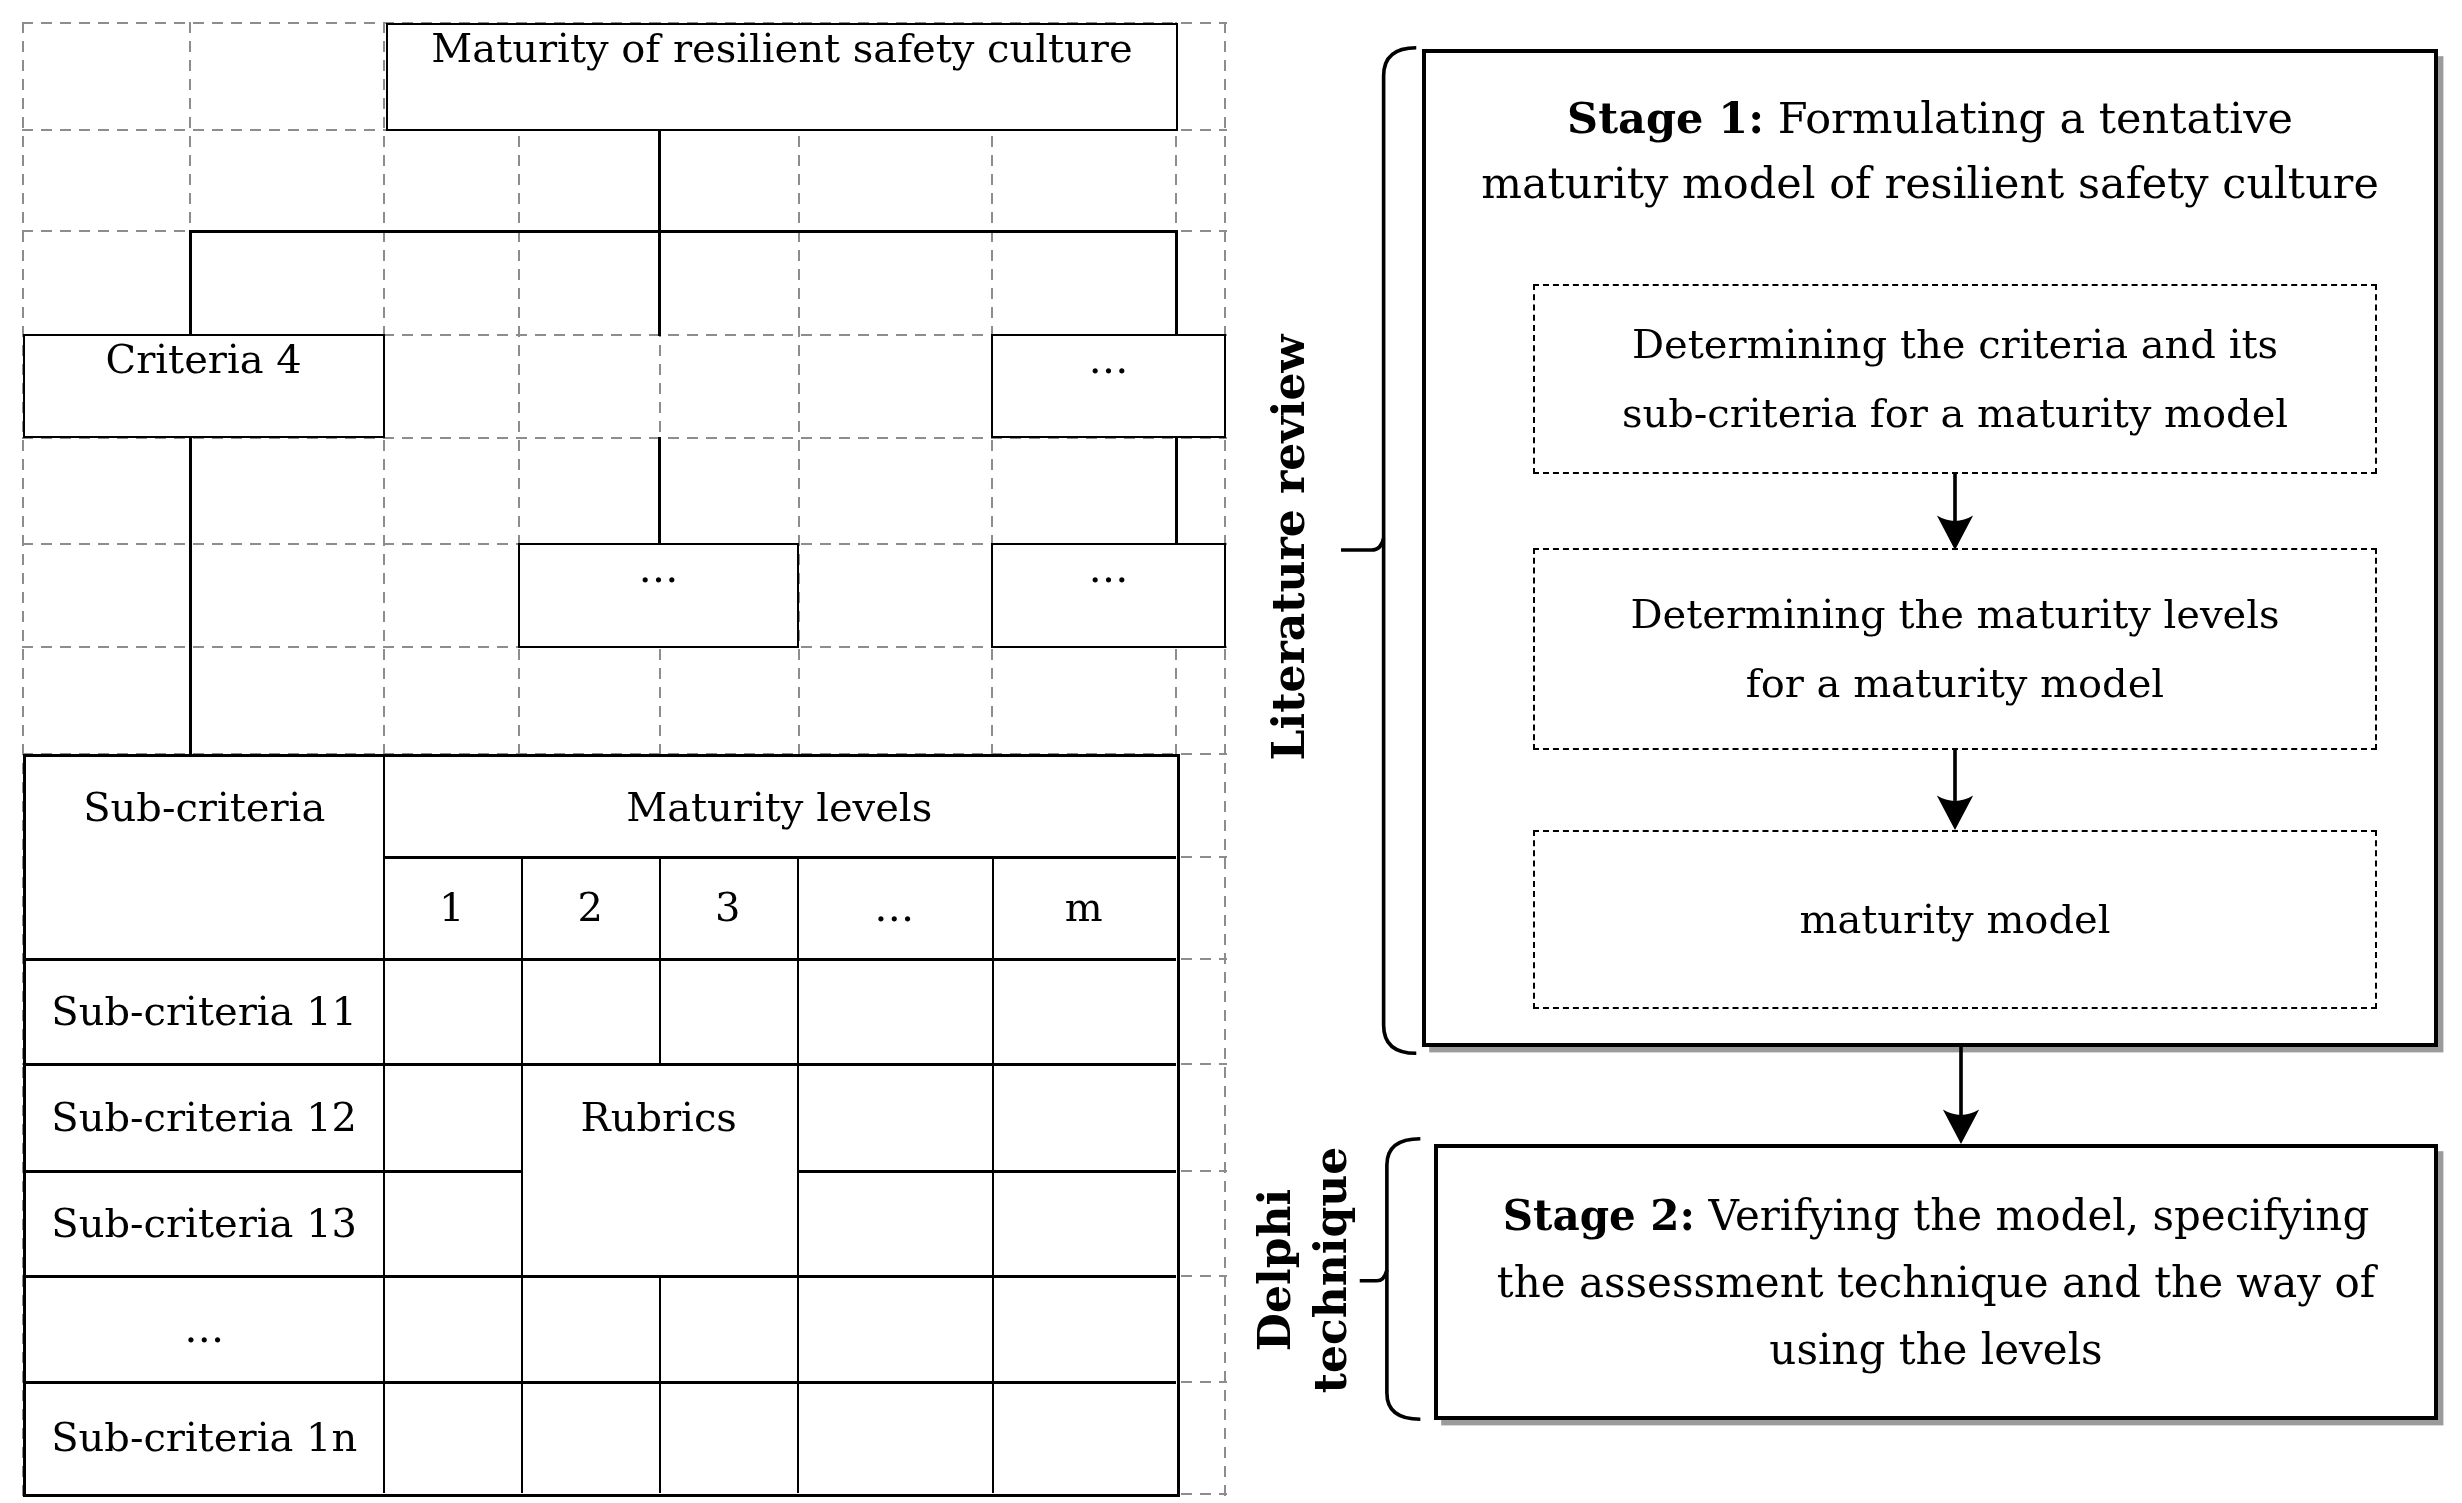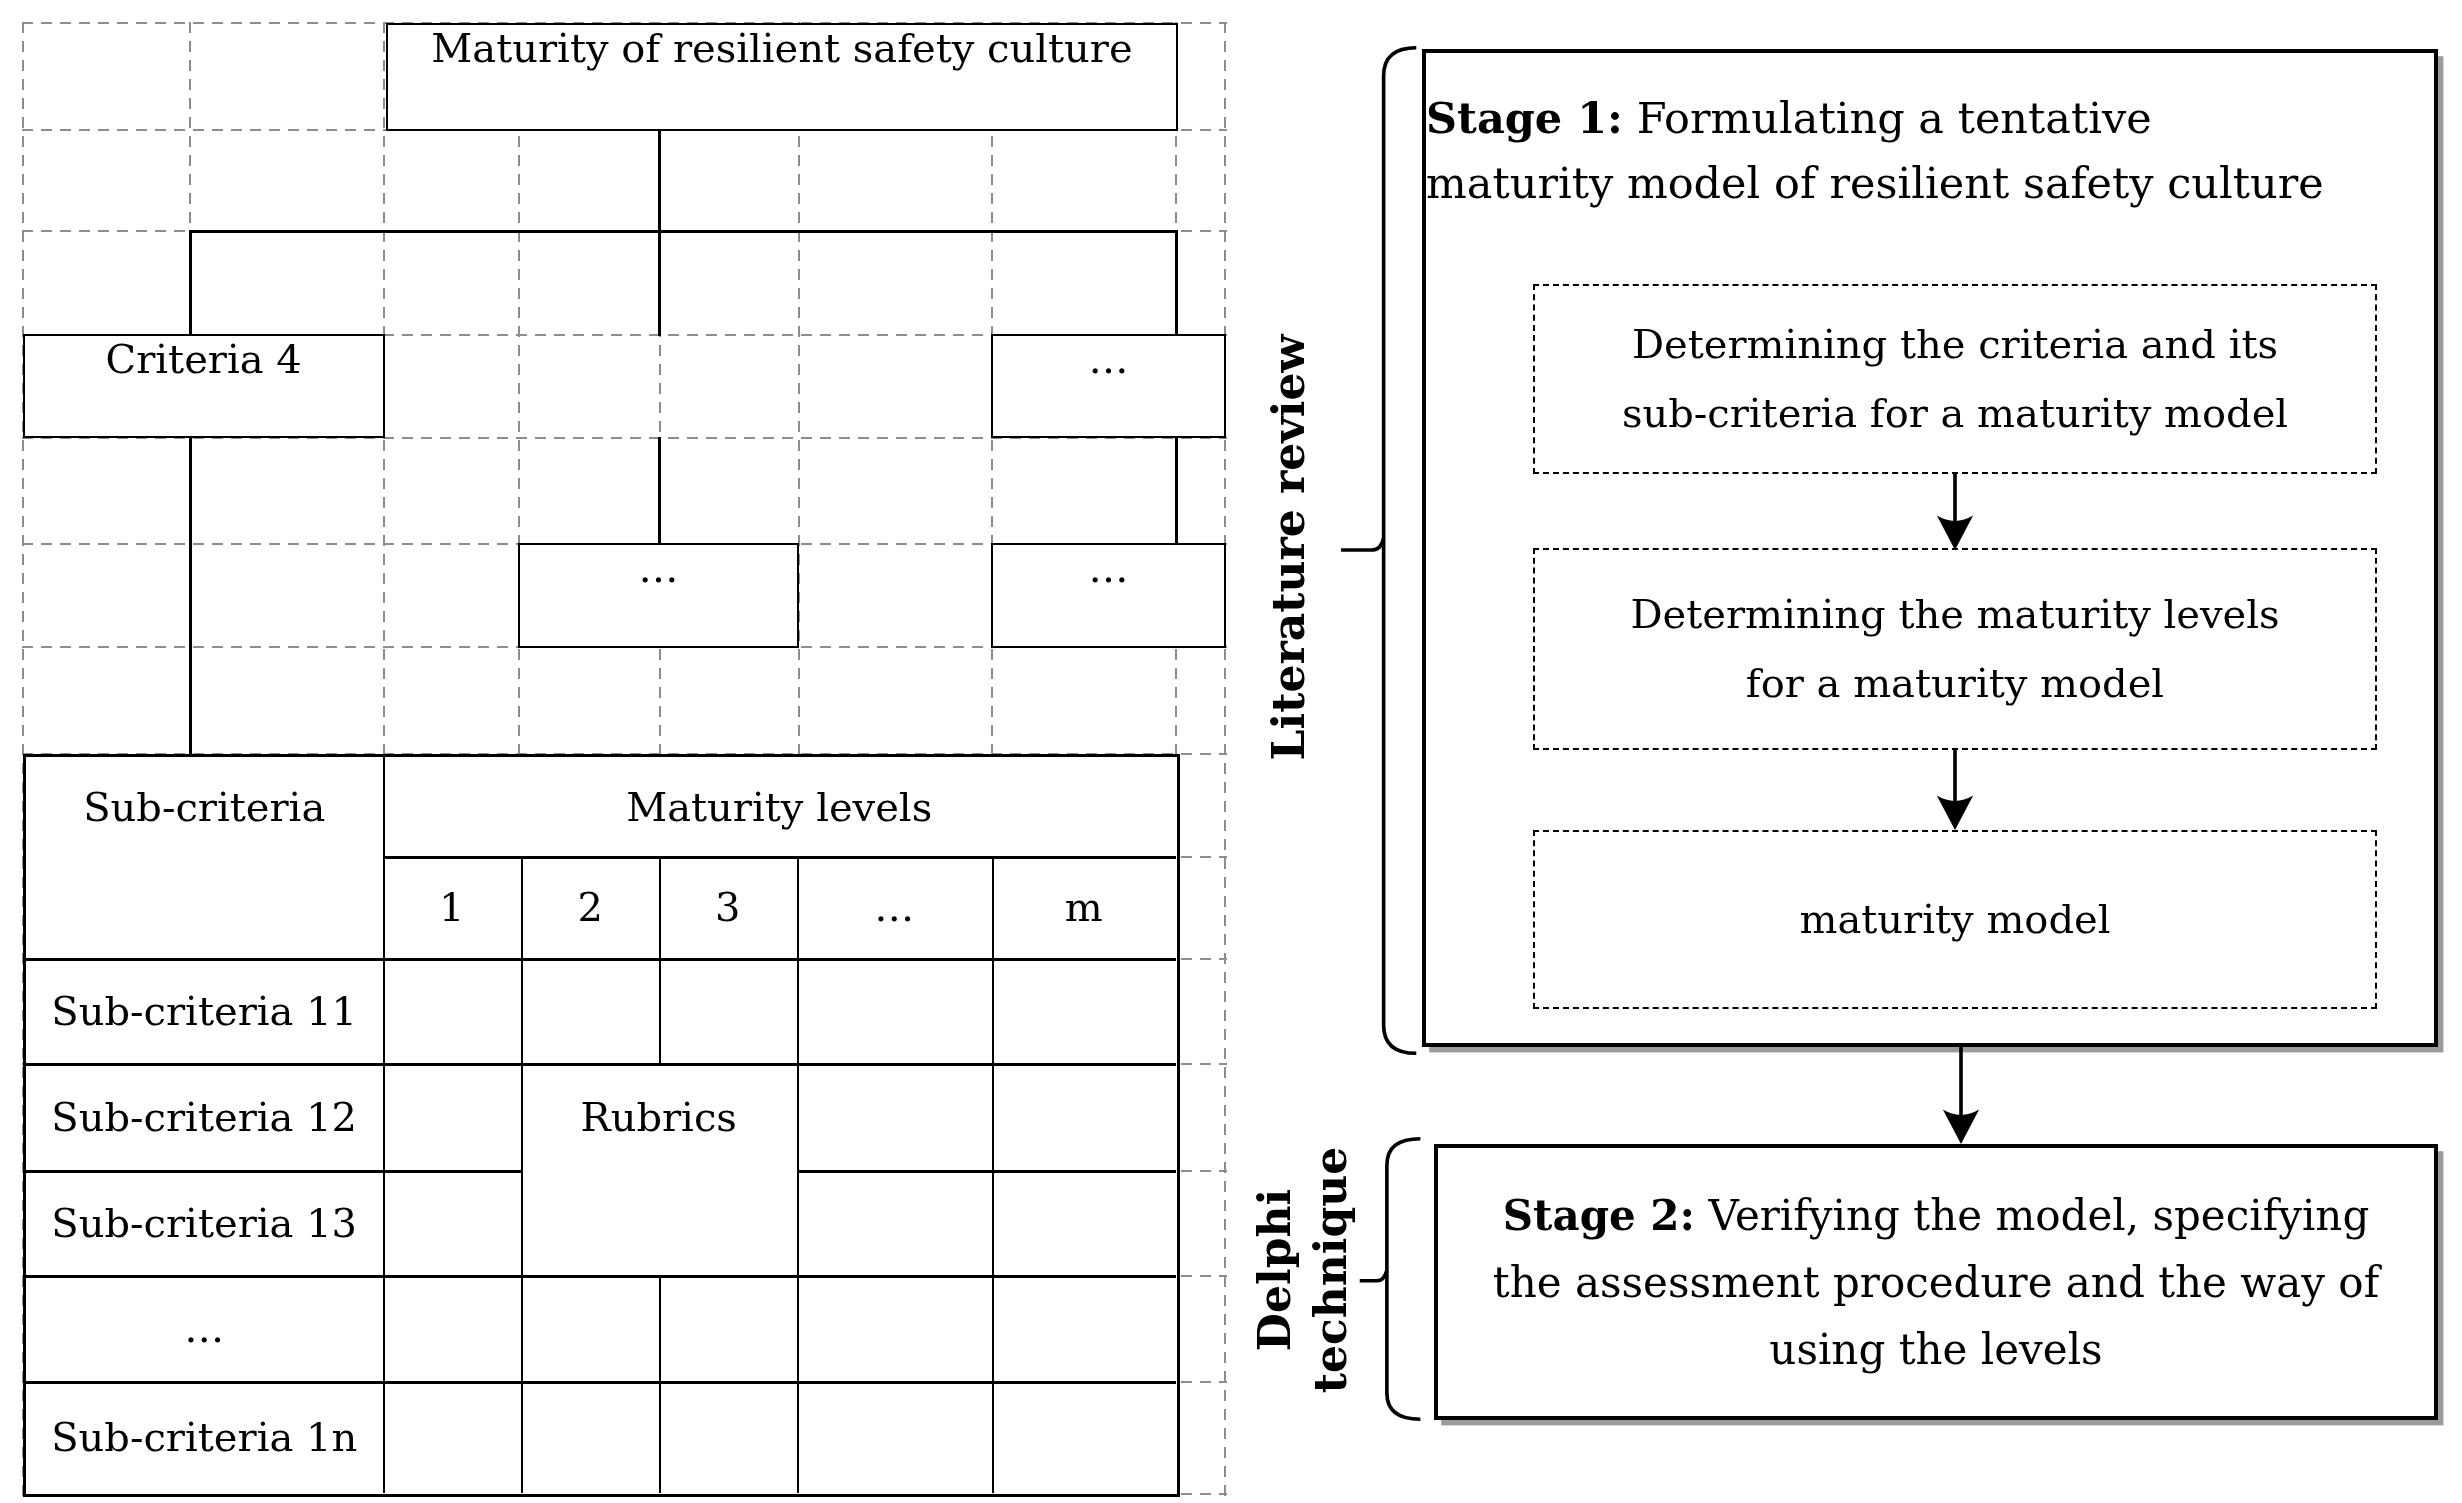--- a/index.html
+++ b/index.html
@@ -21,21 +21,21 @@
        border:3.6px solid #000;box-sizing:border-box;}
   .tl-h{position:absolute;height:2.7px;background:#000;}
   .tl-v{position:absolute;width:2.7px;background:#000;}
   .cell{position:absolute;display:flex;align-items:center;justify-content:center;font-size:40px;}
   
   .stagebox{position:absolute;background:#fff;border:4.5px solid #000;box-sizing:border-box;
             box-shadow:6.3px 6.3px 0 -0.9px #9b9b9b;}
   .stepbox{position:absolute;background:#fff;border:2.7px dashed #000;box-sizing:border-box;
            display:flex;flex-direction:column;align-items:center;justify-content:center;
            font-size:40px;line-height:69px;text-align:center;}
-  .s1title{position:absolute;left:0;right:0;top:33px;text-align:left;font-size:43px;line-height:65px;}
+  .s1title{position:absolute;left:0;right:0;top:33px;text-align:center;font-size:43px;line-height:65px;}
   .s2text{position:absolute;left:0;right:0;top:0;bottom:0;display:flex;flex-direction:column;
           align-items:center;justify-content:center;font-size:42px;line-height:67px;text-align:center;}
   .b{font-weight:bold;}
   .arrow{position:absolute;}
   .bracelbl{position:absolute;font-weight:bold;font-size:44px;text-align:center;
             transform:rotate(-90deg);line-height:56px;}
   svg{position:absolute;overflow:visible;}
 </style>
 </head>
 <body>
@@ -181,21 +181,21 @@
     <path d="M22 88 L2 50 Q22 62 42 50 Z" fill="#000"></path>
   </svg>
   <svg class="arrow" style="left:1941px;top:1047px" width="40" height="97" viewBox="0 0 44 107">
     <line x1="22" y1="0" x2="22" y2="75" stroke="#000" stroke-width="4"></line>
     <path d="M22 107 L2 69 Q22 81 42 69 Z" fill="#000"></path>
   </svg>
 
   <div class="stagebox" style="left:1434px;top:1144px;width:1004px;height:276px">
     <div class="s2text">
       <div><span class="b">Stage 2:</span><span> Verifying the model, specifying</span></div>
-      <div>the assessment procedure and the way of</div>
+      <div>the assessment technique and the way of</div>
       <div>using the levels</div>
     </div>
   </div>
 
   <svg style="left:1339px;top:45px" width="82" height="1011" viewBox="0 0 90 1115">
     <path d="M 85 3 Q 49 3 49 34 L 49 1081 Q 49 1112 85 1112" fill="none" stroke="#000" stroke-width="4"></path>
     <path d="M 2 557 L 36 557 Q 46 557 49 544" fill="none" stroke="#000" stroke-width="4"></path>
   </svg>
   <svg style="left:1355px;top:1136px" width="71" height="286" viewBox="0 0 78 316">
     <path d="M 72 3 Q 35 3 35 32 L 35 284 Q 35 313 72 313" fill="none" stroke="#000" stroke-width="4"></path>

